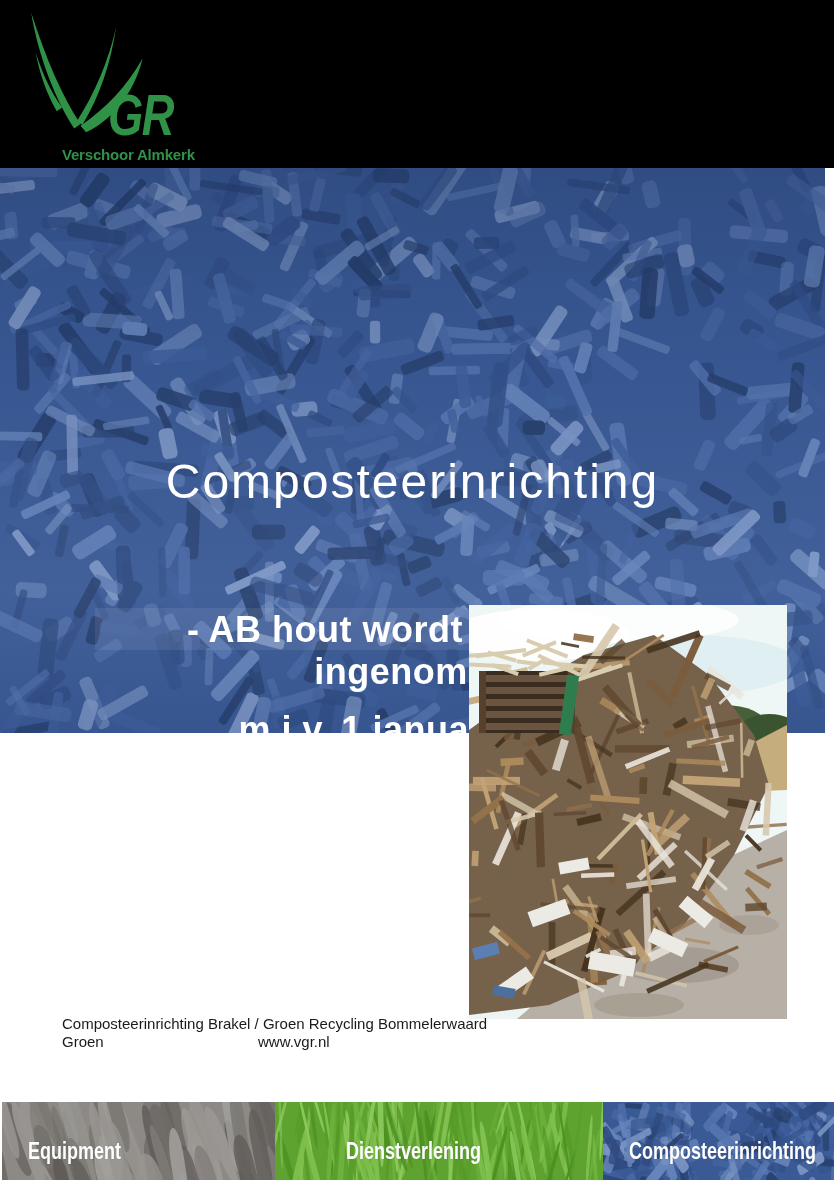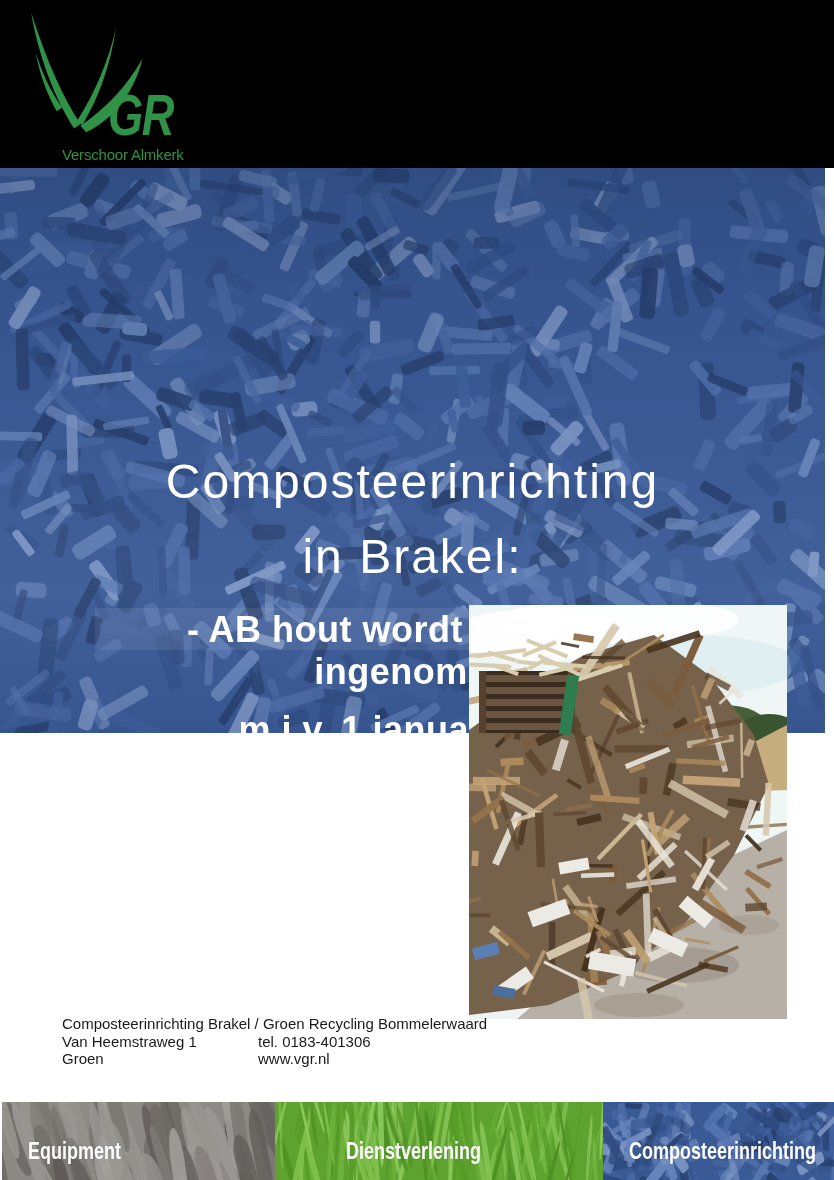--- a/index.html
+++ b/index.html
@@ -10,21 +10,21 @@
   
   .header{position:absolute;left:0;top:0;width:834px;height:168px;background:#000000;}
   .logo{position:absolute;left:22px;top:6px;width:180px;height:160px;}
   .logo svg.grass{position:absolute;left:0;top:0;width:160px;height:150px;}
   .logo-gr{
     position:absolute;left:86px;top:80px;font-size:58px;line-height:1;
     font-weight:bold;font-style:italic;color:#2f9247;
     transform:scaleX(.78);transform-origin:left top;letter-spacing:-2px;
   }
   .logo-sub{
-    position:absolute;left:40px;top:140px;font-size:15px;font-weight:normal;
+    position:absolute;left:40px;top:140px;font-size:15px;font-weight:bold;
     color:#2f9247;letter-spacing:-.2px;white-space:nowrap;
   }
   
   .hero{position:absolute;left:0;top:168px;width:825px;height:565px;overflow:hidden;background:#3a5a96;}
   .hero svg.tex{position:absolute;left:0;top:0;width:100%;height:100%;}
   .hero .shade{position:absolute;inset:0;background:linear-gradient(180deg,rgba(13,28,62,.22) 0%,rgba(13,28,62,.05) 35%,rgba(255,255,255,.04) 75%,rgba(13,28,62,.08) 100%);}
   .hero-line{
     position:absolute;left:0;width:100%;text-align:center;color:#fff;
     line-height:1;white-space:nowrap;
   }
@@ -721,21 +721,20 @@
         <rect x="463.6635893411003" y="443.738930387306" width="34.605180371552706" height="7.141928907716647" rx="2.3806429692388824" fill="#6584ba" opacity="0.62" transform="rotate(75.4 481.0 447.3)"></rect>
         <rect x="665.9067353757564" y="329.28317103895824" width="35.028221597895026" height="9.609585802303627" rx="3.2031952674345425" fill="#6584ba" opacity="0.69" transform="rotate(42.0 683.4 334.1)"></rect>
         <rect x="-7.824742616619915" y="61.63508404418826" width="22.785607091151178" height="9.593421618454158" rx="3.1978072061513863" fill="#6584ba" opacity="0.74" transform="rotate(-14.4 3.6 66.4)"></rect>
         <rect x="209.9406357202679" y="294.30062692263164" width="31.529019810259342" height="9.070380001794547" rx="3.0234600005981824" fill="#7b95c4" opacity="0.89" transform="rotate(57.4 225.7 298.8)"></rect>
         <rect x="557.1822635852732" y="77.64446413272526" width="32.69188929814845" height="13.17479585739784" rx="4.391598619132613" fill="#4a69a5" opacity="0.74" transform="rotate(15.2 573.5 84.2)"></rect>
         <rect x="-17.551784500479698" y="302.8333236244507" width="45.67741885129362" height="10.426079041324556" rx="3.4753596804415188" fill="#4a69a5" opacity="0.58" transform="rotate(-41.8 5.3 308.0)"></rect>
       </svg>
     <div class="shade"></div>
     <div class="hl-band"></div>
     <div class="hero-line t t2">Composteerinrichting</div>
-    <div class="hero-line t t3">in Brakel:</div>
     <div class="hero-line b b1">- AB hout wordt niet meer</div>
     <div class="hero-line b b2">ingenomen</div>
     <div class="hero-line b b3">m.i.v. 1 januari 2021</div>
   </div>
 
   <div class="photo">
     <svg id="photo-svg" viewBox="0 0 318 414">
         <rect x="0" y="0" width="318" height="240" fill="#eef6f6"></rect>
         <ellipse cx="70" cy="30" rx="90" ry="26" fill="#ffffff" opacity="0.9"></ellipse>
         <ellipse cx="220" cy="60" rx="110" ry="30" fill="#dceef0" opacity="0.8"></ellipse>
@@ -923,24 +922,20 @@
         <rect x="94" y="70" width="12" height="60" fill="#2f7d4e" transform="rotate(8 100 100)"></rect>
         <rect x="4" y="340" width="26" height="12" fill="#5b7fb2" transform="rotate(-15 17 346)"></rect>
         <rect x="24" y="382" width="22" height="10" fill="#4d6f9e" transform="rotate(10 35 387)"></rect>
       </svg>
   </div>
 
   <div class="contact">
     <div class="row">
         <span>Composteerinrichting Brakel / Groen Recycling Bommelerwaard</span>
       </div>
-    <div class="row">
-      <span class="c1">Van Heemstraweg 1</span>
-      <span>tel. 0183-401306</span>
-    </div>
     <div class="row">
       <span class="c1">Groen</span>
       <span>www.vgr.nl</span>
     </div>
   </div>
 
   <div class="footer">
     <div class="band equipment">
       <svg class="tex" id="tex-gray" viewBox="0 0 273 73" preserveAspectRatio="none">
           <rect x="0" y="0" width="273" height="73" fill="#8d8a86"></rect>

